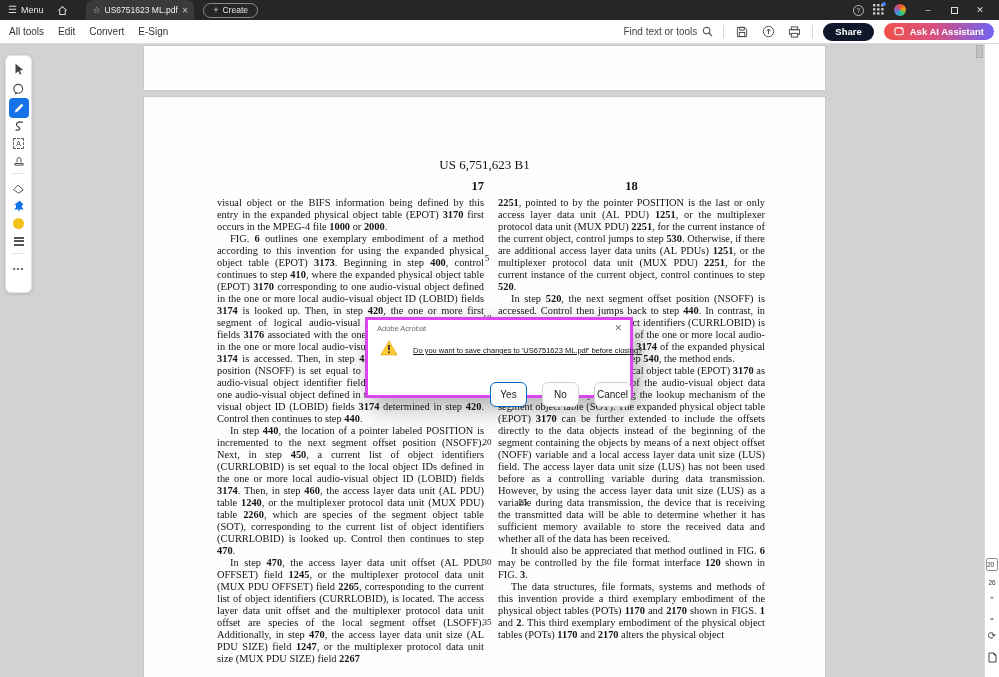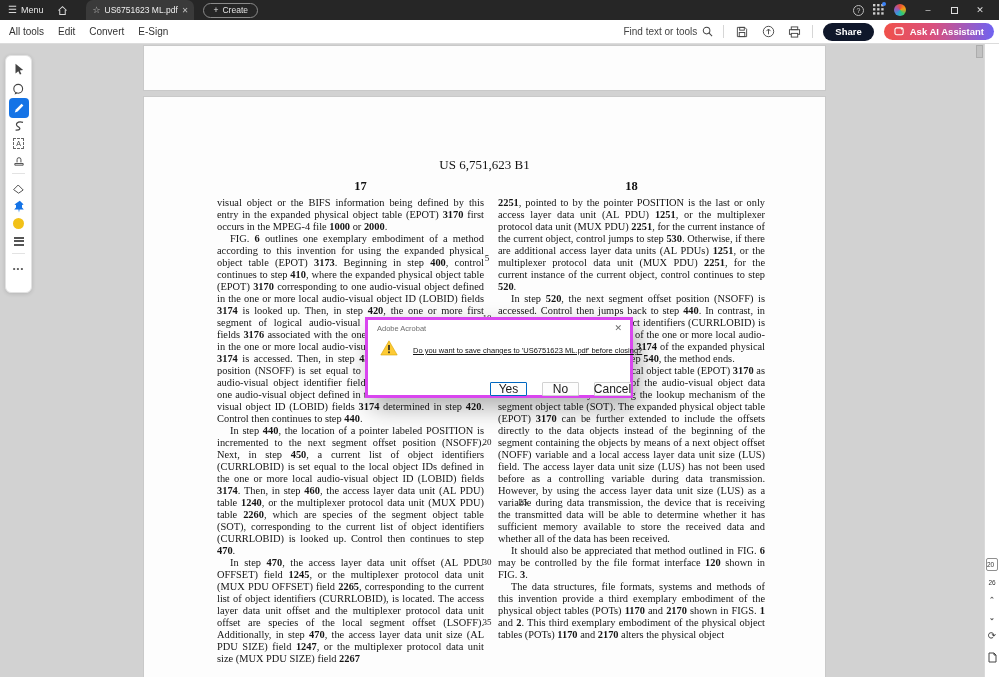--- a/index.html
+++ b/index.html
@@ -59,21 +59,21 @@
   .more-dots { color:#555; font-size:8px; letter-spacing:1px; }
 
   
   .page { position:absolute; background:#fdfdfd; box-shadow:0 0 0 1px #c9c9c9; }
   .page-prev { left:144px; top:46px; width:681px; height:44px; }
   .page-cur  { left:144px; top:97px; width:681px; height:640px; }
   .patent-header { position:absolute; top:60px; left:0; width:100%; text-align:center;
                    font-family:"Liberation Serif",serif; font-size:13px; color:#111; }
   .colnum { position:absolute; top:82px; width:267px; text-align:center;
             font-family:"Liberation Serif",serif; font-size:12.5px; font-weight:bold; color:#111; }
-  .colnum-l { left:83px; } .colnum-r { left:354px; }
+  .colnum-l { left:73px;text-align:right; } .colnum-r { left:354px; }
   .pcol { position:absolute; top:100px; width:267px; font-family:"Liberation Serif",serif;
           font-size:10.4px; line-height:12px; text-align:justify; color:#141414; }
   .pcol-l { left:73px; } .pcol-r { left:354px; }
   .pcol p { margin:0; }
   .pcol p.ind { text-indent:13px; }
   .pcol .b { font-weight:bold; }
   .gutter { position:absolute; left:335px; top:0; width:16px; font-family:"Liberation Serif",serif;
             font-size:9px; color:#222; }
   .gutter span { position:absolute; width:16px; text-align:center; }
   .scroll-thumb { position:absolute; left:976px; top:45px; width:7px; height:13px; background:#c2c2c2; border:1px solid #adadad; }
@@ -89,22 +89,22 @@
   .rotate-g { font-size:10px; color:#444; }
 
   
   .dialog { position:absolute; left:365px; top:317px; width:268px; height:81px; background:#fff;
             border:3px solid #d946ef; box-shadow:6px 10px 22px rgba(0,0,0,.30); z-index:10; }
   .dlg-title { position:absolute; left:9px; top:4px; font-size:7.5px; color:#6e6e6e; }
   .dlg-close { position:absolute; right:8px; top:3px; font-size:9px; color:#6a6a6a; }
   .dlg-msg { position:absolute; left:45px; top:26px; font-size:7.5px; color:#101010; white-space:nowrap;text-decoration:underline; }
   .warn { position:absolute; left:12px; top:20px; }
   .dlg-buttons { position:absolute; left:122px; top:62px; display:flex; gap:15px; }
-  .dlg-btn { width:37px; height:14px; font-size:12px; color:#1a1a1a; background:#fdfdfd;
-             border:1px solid #d2d2d2; border-radius:1px; display:flex; align-items:center; justify-content:center; }
+  .dlg-btn { width:37px; height:25px; font-size:10px; color:#1a1a1a; background:#fdfdfd;
+             border:1px solid #d2d2d2; border-radius:6px; display:flex; align-items:center; justify-content:center; }
   .dlg-btn.primary { border:1.4px solid #0067c0; }
 
   svg { display:block; }
 </style>
 </head>
 <body>
 
 <div class="titlebar">
   <div class="menu-btn">
     <span class="hamb">☰</span>

